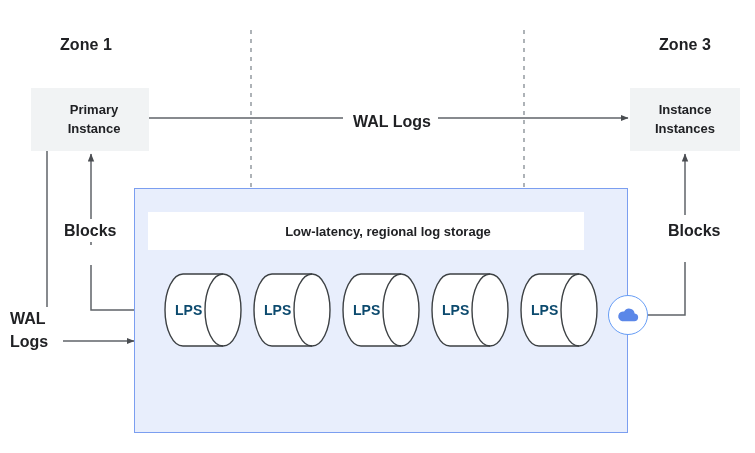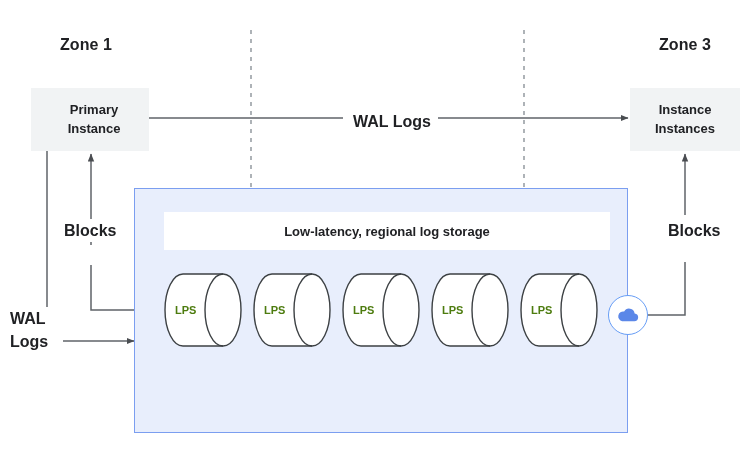--- a/index.html
+++ b/index.html
@@ -80,23 +80,23 @@
     white-space: nowrap;
   }
   .lps-cyl {
     position: absolute;
   }
   .lps-cyl svg {
     display: block;
   }
   .lps-text {
     position: absolute;
-    font-size: 11px;
-    font-weight: 700;
-    color: #4d7c0f;
+    font-size: 14px;
+    font-weight: 700;
+    color: #0c4a6e;
     left: 0;
     top: 0;
     width: 100%;
     height: 100%;
     display: flex;
     align-items: center;
     padding-left: 14px;
     box-sizing: border-box;
     pointer-events: none;
   }
@@ -163,21 +163,21 @@
 
   <div class="edge-label" style="left:662px; top:219px;">Blocks</div>
 
   <div class="edge-label two-line" style="left:10px; top:307px;">
     <div>WAL</div>
     <div>Logs</div>
   </div>
 
   <div class="region-box" style="left:134px; top:188px; width:494px; height:245px;"></div>
 
-  <div class="storage-bar" style="left:164px; top:212px; width:446px; height:38px;">Low-latency, regional log storage</div>
+  <div class="storage-bar" style="left:148px; top:212px; width:392px; height:38px;padding-left:44px;">Low-latency, regional log storage</div>
 
 
   <div class="lps-cyl" style="left:161px; top:268px; width:84px; height:84px;">
     <svg width="84" height="84" viewBox="0 0 84 84" xmlns="http://www.w3.org/2000/svg">
       <path d="M22,6 H62 a18,36 0 0 1 0,72 H22 a18,36 0 0 1 0,-72 z" fill="#ffffff" stroke="#3c4043" stroke-width="1.4"></path>
       <path d="M62,6 a18,36 0 0 0 0,72" fill="none" stroke="#3c4043" stroke-width="1.4"></path>
     </svg>
     <span class="lps-text">LPS</span>
   </div>
 

